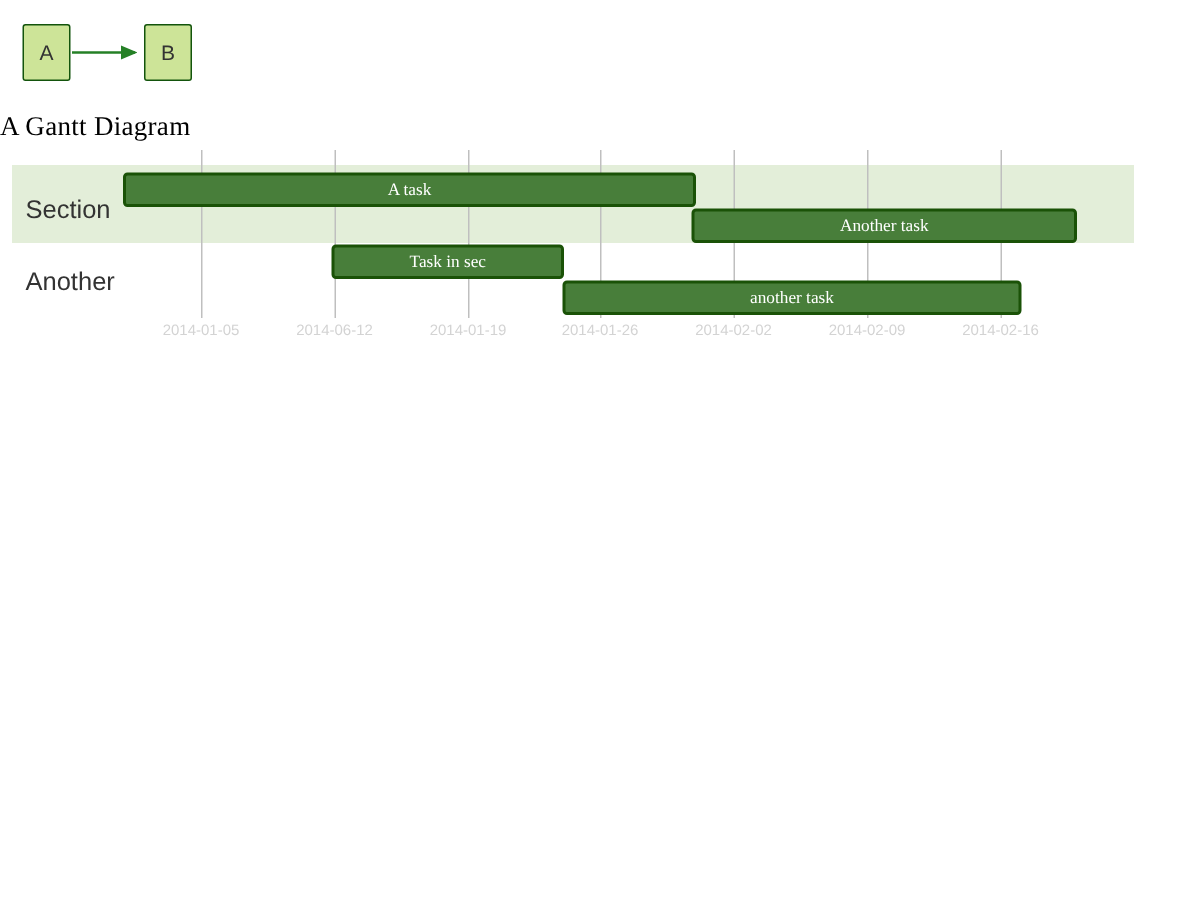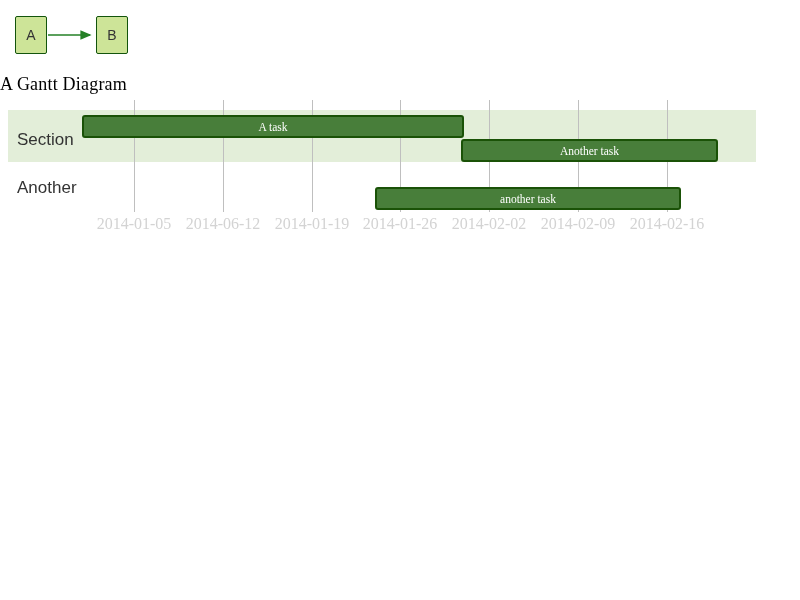--- a/index.html
+++ b/index.html
@@ -115,22 +115,22 @@
     font-family: "Liberation Serif", serif;
     font-size: 11.5px;
     color: #ffffff;
     white-space: nowrap;
   }
 
   
   .tick-label {
     position: absolute;
     top: 215px;
-    font-family: Liberation Serif, serif;
-    font-size: 16px;
+    font-family: Liberation Sans, sans-serif;
+    font-size: 10px;
     color: #d3d3d3;
     transform: translateX(-50%);
     white-space: nowrap;
   }
 </style>
 </head>
 <body>
 
 <div id="flowchart">
 
@@ -171,20 +171,23 @@
   <div class="section-label" id="label-another">Another</div>
 
   <div class="task-bar" style="left:82px; top:115px; width:382px;">
     <span class="task-text">A task</span>
   </div>
 
   <div class="task-bar" style="left:461px; top:139px; width:257px;">
     <span class="task-text">Another task</span>
   </div>
 
+  <div class="task-bar" style="left:221px; top:163px; width:155px;">
+    <span class="task-text">Task in sec</span>
+  </div>
 
   <div class="task-bar" style="left:375px; top:187px; width:306px;">
     <span class="task-text">another task</span>
   </div>
 
   <div class="tick-label" style="left:134px">2014-01-05</div>
   <div class="tick-label" style="left:223px">2014-06-12</div>
   <div class="tick-label" style="left:312px">2014-01-19</div>
   <div class="tick-label" style="left:400px">2014-01-26</div>
   <div class="tick-label" style="left:489px">2014-02-02</div>

